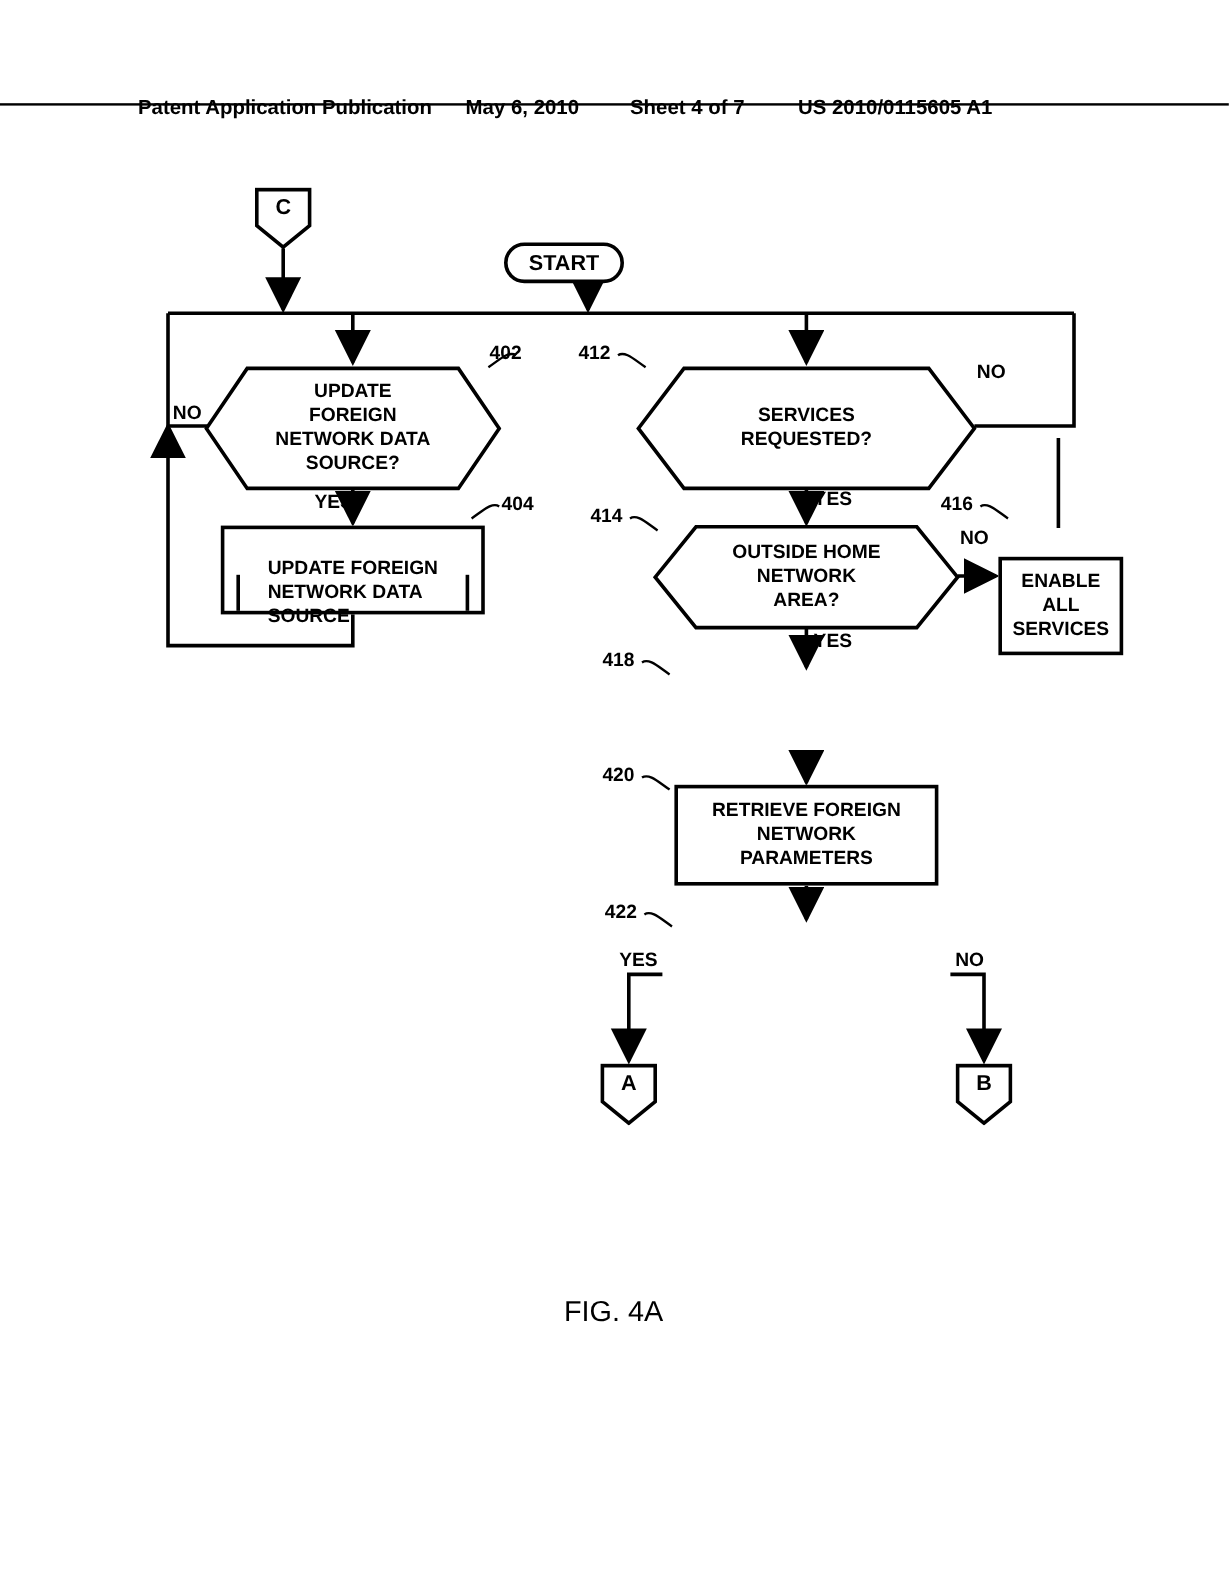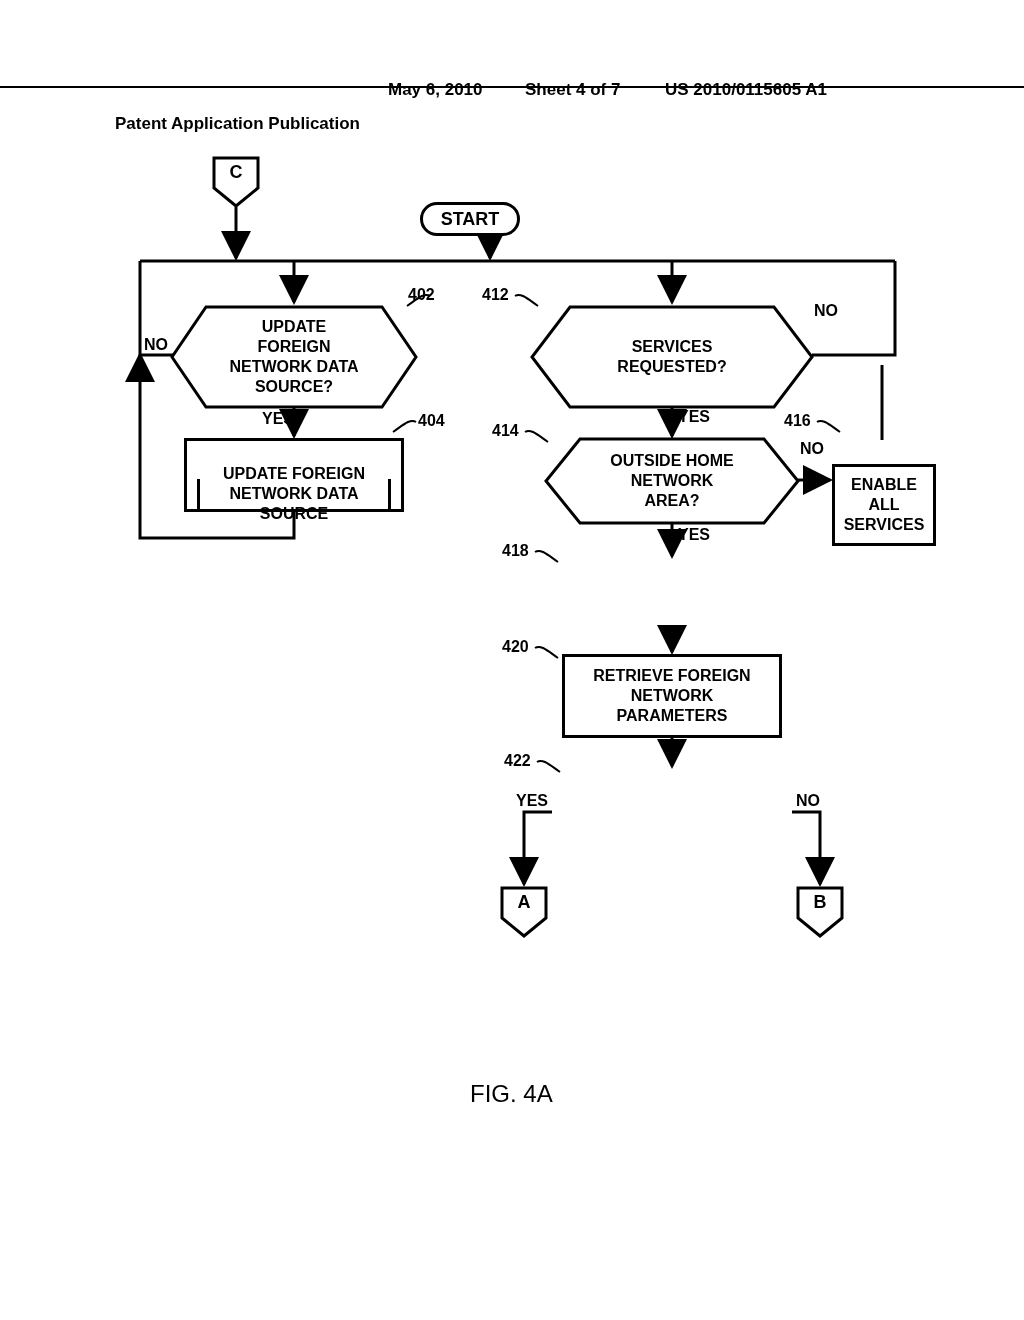--- a/index.html
+++ b/index.html
@@ -16,21 +16,21 @@
     top: 80px;
     left: 0;
     width: 1024px;
     border-bottom: 2px solid #000;
     padding-bottom: 6px;
   }
   .header span {
     font-size: 17px;
     font-weight: bold;
   }
-  .pub   { position: absolute; left: 115px; margin-top: 34px; }
+  .pub   { position: absolute; left: 115px; }
   .date  { position: absolute; left: 388px; }
   .sheet { position: absolute; left: 525px; }
   .pubno { position: absolute; left: 665px; }
 
   .canvas {
     position: absolute;
     left: 0; top: 0;
     width: 1024px; height: 1320px;
   }
 
@@ -56,21 +56,20 @@
     box-sizing: border-box;
   }
   .subroutine .inner {
     position: absolute;
     top: 0; bottom: 0;
     border-left: 3px solid #000;
     border-right: 3px solid #000;
     display: flex;
     align-items: center;
     justify-content: center;
-    text-align: center;
     font-size: 16px;
     font-weight: 600;
     line-height: 1.25;
     margin-top: 38px;
   }
 
   .hex-wrap {
     position: absolute;
   }
   .hex-wrap svg { display: block; }

